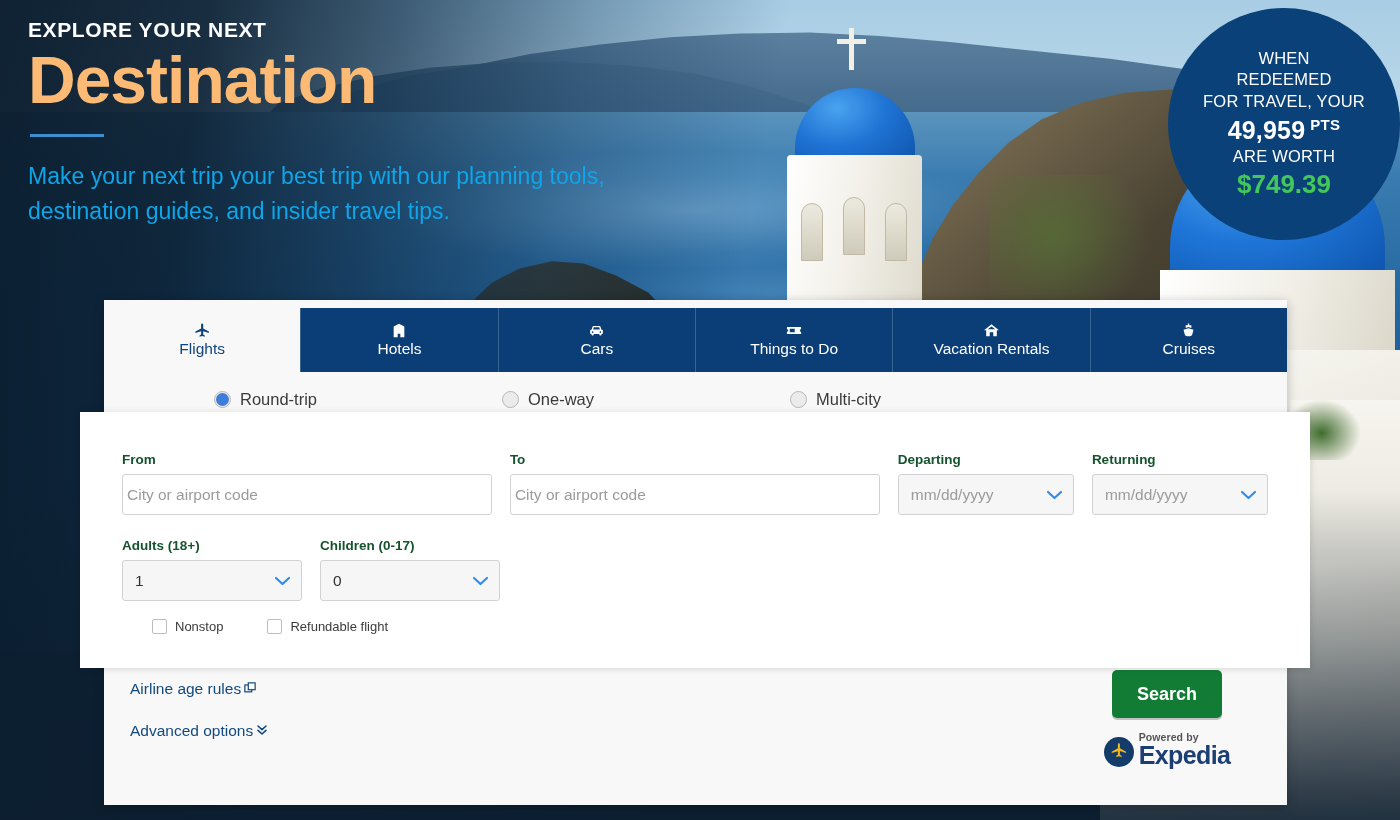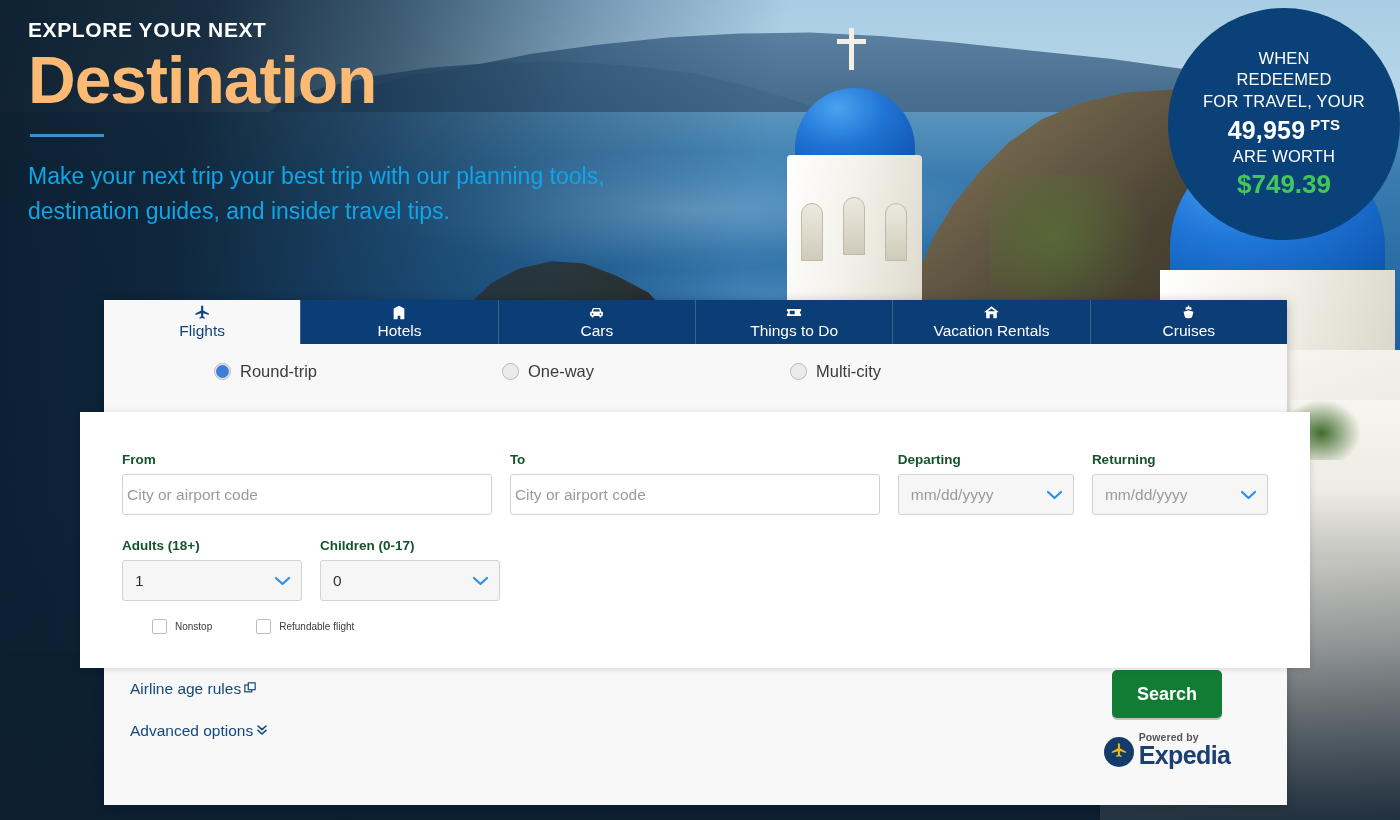--- a/index.html
+++ b/index.html
@@ -186,21 +186,21 @@
   .badge-pts-unit { font-size: 15px; font-weight: bold; letter-spacing: .3px; }
   .badge-worth { font-size: 16.5px; letter-spacing: .2px; }
   .badge-amount { font-size: 26px; font-weight: bold; color: #44c75a; margin-top: 3px; }
 
   
   .widget {
     position: absolute; left: 104px; top: 300px; width: 1183px; height: 505px;
     background: #f8f8f8; z-index: 5;
     box-shadow: 0 2px 10px rgba(0,0,0,.25);
   }
-  .tabs { display: flex; height: 44px; background: #0b3d76; }
+  .tabs { display: flex; height: 64px; background: #0b3d76; margin-top: 8px; }
   .tab {
     flex: 1; display: flex; flex-direction: column; align-items: center;
     justify-content: center; gap: 1px;
     color: #ffffff; background: #0b3d76;
     border-right: 1px solid #3a648f; cursor: pointer;
   }
   .tab:last-child { border-right: none; }
   .tab.active { background: #f8f8f8; color: #10447f; }
   .tab-icon { font-size: 15px; line-height: 1; height: 17px; display: flex; align-items: center; }
   .tab-icon svg { display: block; }
@@ -250,21 +250,21 @@
     position: absolute; right: 11px; top: 50%; transform: translateY(-50%);
     pointer-events: none; line-height: 0;
   }
   .row2 { display: flex; gap: 18px; margin-top: 23px; }
   .checkrow { display: flex; gap: 44px; margin-top: 18px; padding-left: 30px; }
   .checkopt { display: flex; align-items: center; gap: 8px; cursor: pointer; }
   .cbox {
     width: 15px; height: 15px; border: 1px solid #bdbdbd; border-radius: 2px;
     background: #ffffff; flex: none;
   }
-  .cbox-label { font-size: 10px; color: #3b3b3b; }
+  .cbox-label { font-size: 13px; color: #3b3b3b; }
 
   
   .widget-bottom {
     position: absolute; left: 0; top: 368px; width: 945px; height: 137px;
     padding: 12px 0 0 26px;
   }
   .linkline { margin-bottom: 24px; }
   .wlink {
     color: #12497f; font-size: 15.5px; text-decoration: none; cursor: pointer;
     display: inline-flex; align-items: center; gap: 3px;

